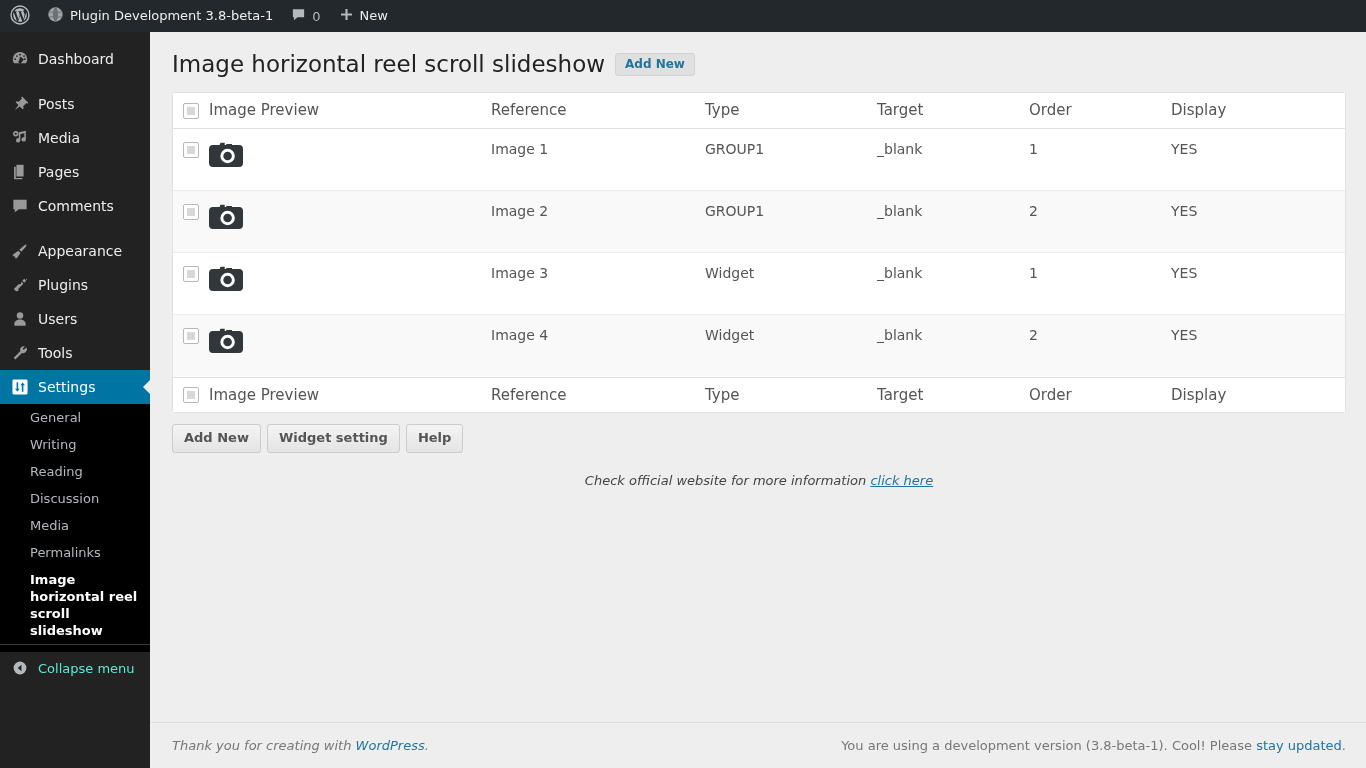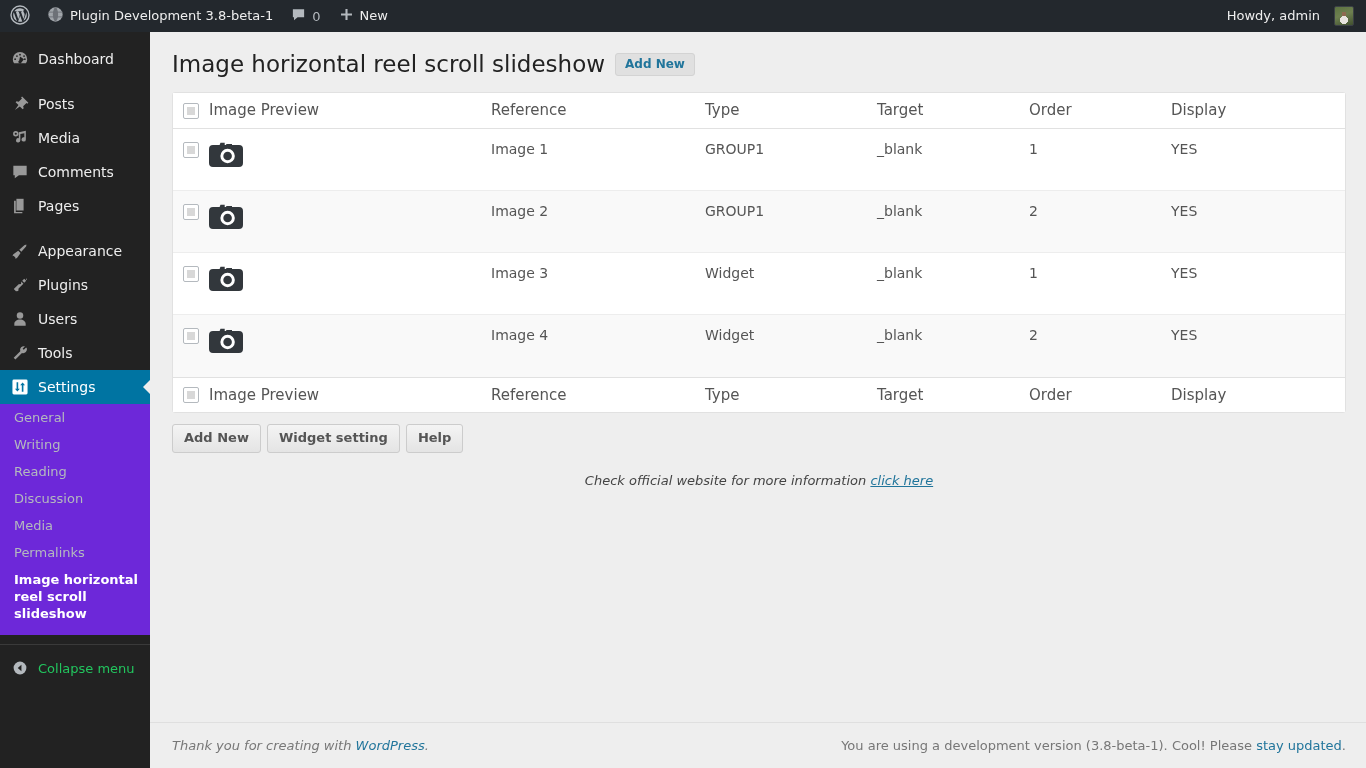--- a/index.html
+++ b/index.html
@@ -81,41 +81,41 @@
   }
   .menu-item.current .mi-ic svg { fill: #ffffff; }
   .menu-item.current .arrow {
     position: absolute; right: -1px; top: 50%;
     margin-top: -8px;
     width: 0; height: 0;
     border-top: 8px solid transparent;
     border-bottom: 8px solid transparent;
     border-right: 8px solid #eeeeee;
   }
-  .submenu { background: #6d28d9; padding: 0 0 8px 0; }
+  .submenu { background: #000000; padding: 0 0 8px 16px; }
   .sub-item {
     display: block;
     padding: 5px 10px 5px 14px;
     font-size: 13px;
     color: #b4b9be;
     cursor: pointer;
     line-height: 17px;
   }
   .sub-item.current { color: #ffffff; font-weight: bold; }
   .collapse-wrap {
     position: absolute; left: 0; bottom: 86px;
     width: 150px;
     border-top: 1px solid #3a3a3a;
     padding-top: 9px;
   }
   .collapse-item {
     display: flex; align-items: center;
     padding-left: 10px;
     height: 28px;
-    color: #22c55e;
+    color: #5eead4;
     font-size: 13px;
     cursor: pointer;
   }
   .collapse-ic {
     width: 20px; height: 20px; margin-right: 8px;
     flex: none; display:flex; align-items:center; justify-content:center;
   }
 
   
   #content {
@@ -289,24 +289,20 @@
   </div>
   <div class="ab-item">
     <span>
       <svg width="15" height="15" viewBox="0 0 20 20">
           <path d="M8.6 2.6h2.8v5.9h5.9v2.8h-5.9v5.9H8.6v-5.9H2.7V8.5h5.9z" fill="#b4b9be"></path>
         </svg>
     </span>
     <span class="ab-label">New</span>
   </div>
   <div class="ab-spacer"></div>
-  <div class="ab-item" style="padding-right:12px;">
-    <span class="ab-label">Howdy, admin</span>
-    <span class="avatar"></span>
-  </div>
 </div>
 
 <div id="sidebar">
   <div class="menu-top">
 
     <div class="menu-item">
       <span class="mi-ic">
         <svg width="18" height="18" viewBox="0 0 20 20">
             <path d="M10 2.2A8 8 0 0 0 2 10.2c0 1.7.5 3.2 1.4 4.5h13.2c.9-1.3 1.4-2.8 1.4-4.5a8 8 0 0 0-8-8zm0 2a1 1 0 1 1 0 2 1 1 0 0 1 0-2zM4.6 9.2a1 1 0 1 1 0 2 1 1 0 0 1 0-2zm10.8 0a1 1 0 1 1 0 2 1 1 0 0 1 0-2zM6.6 5.8a1 1 0 1 1 0 2 1 1 0 0 1 0-2zm7.9 0a1 1 0 1 1 0 2 1 1 0 0 1 0-2zM10 7.4c.3 0 .6.1.8.3l3.6 2.6-3 4a1.8 1.8 0 1 1-2.3-2.7l.9-4.2z"></path>
           </svg>
@@ -330,34 +326,34 @@
         <svg width="18" height="18" viewBox="0 0 20 20">
             <path d="M5.3 2.3a3 3 0 1 1 0 6 3 3 0 0 1 0-6zm0 1.8a1.2 1.2 0 1 0 0 2.4 1.2 1.2 0 0 0 0-2.4zM16.5 2v9.6a2.4 2.4 0 1 1-1.7-2.3V4.6l-4.4 1v7a2.4 2.4 0 1 1-1.7-2.3V3.6z"></path>
           </svg>
       </span>
       <span class="mi-label">Media</span>
     </div>
 
     <div class="menu-item">
       <span class="mi-ic">
         <svg width="18" height="18" viewBox="0 0 20 20">
-            <path d="M2.6 3.1h14.8v10.4H8.8L4.2 17v-3.5H2.6z"></path>
-          </svg>
-      </span>
-      <span class="mi-label">Comments</span>
-    </div>
-
-    <div class="menu-item">
-      <span class="mi-ic">
-        <svg width="18" height="18" viewBox="0 0 20 20">
             <path d="M6 2h8v13H6z"></path>
             <path d="M3.4 4.3h1.9v12.3h7.3v1.5H3.4z"></path>
           </svg>
       </span>
       <span class="mi-label">Pages</span>
+    </div>
+
+    <div class="menu-item">
+      <span class="mi-ic">
+        <svg width="18" height="18" viewBox="0 0 20 20">
+            <path d="M2.6 3.1h14.8v10.4H8.8L4.2 17v-3.5H2.6z"></path>
+          </svg>
+      </span>
+      <span class="mi-label">Comments</span>
     </div>
 
     <div class="menu-sep"></div>
 
     <div class="menu-item">
       <span class="mi-ic">
         <svg width="18" height="18" viewBox="0 0 20 20">
             <path d="M17.3 3.4c-.7-.7-1.7-.6-2.5.1L9.2 8.5l2.3 2.3 5-5.6c.7-.8.8-1.8.1-2.5z"></path>
             <path d="M8 9.7L3 13.2c-.9.6-1.3 1.6-1 2.6l.9-.5 2.1 2.1-.5.9c1 .3 2-.1 2.6-1l3.5-5z"></path>
           </svg>

